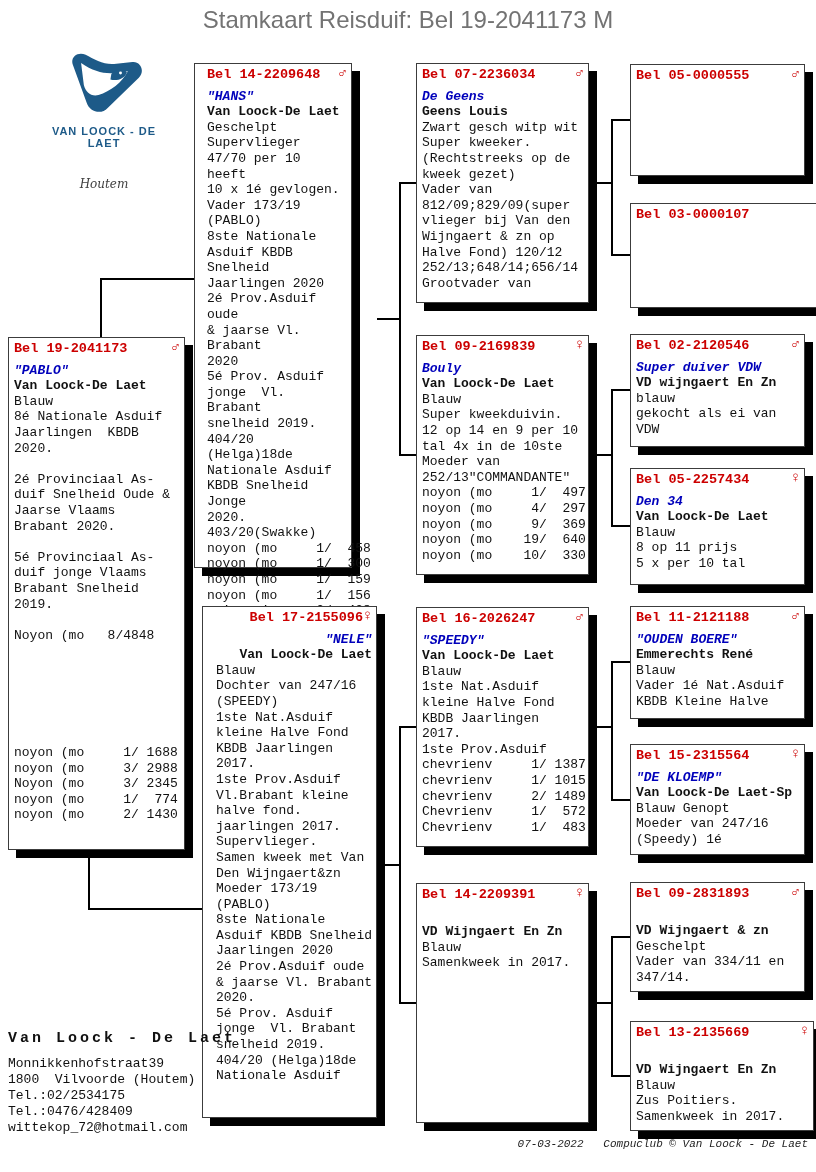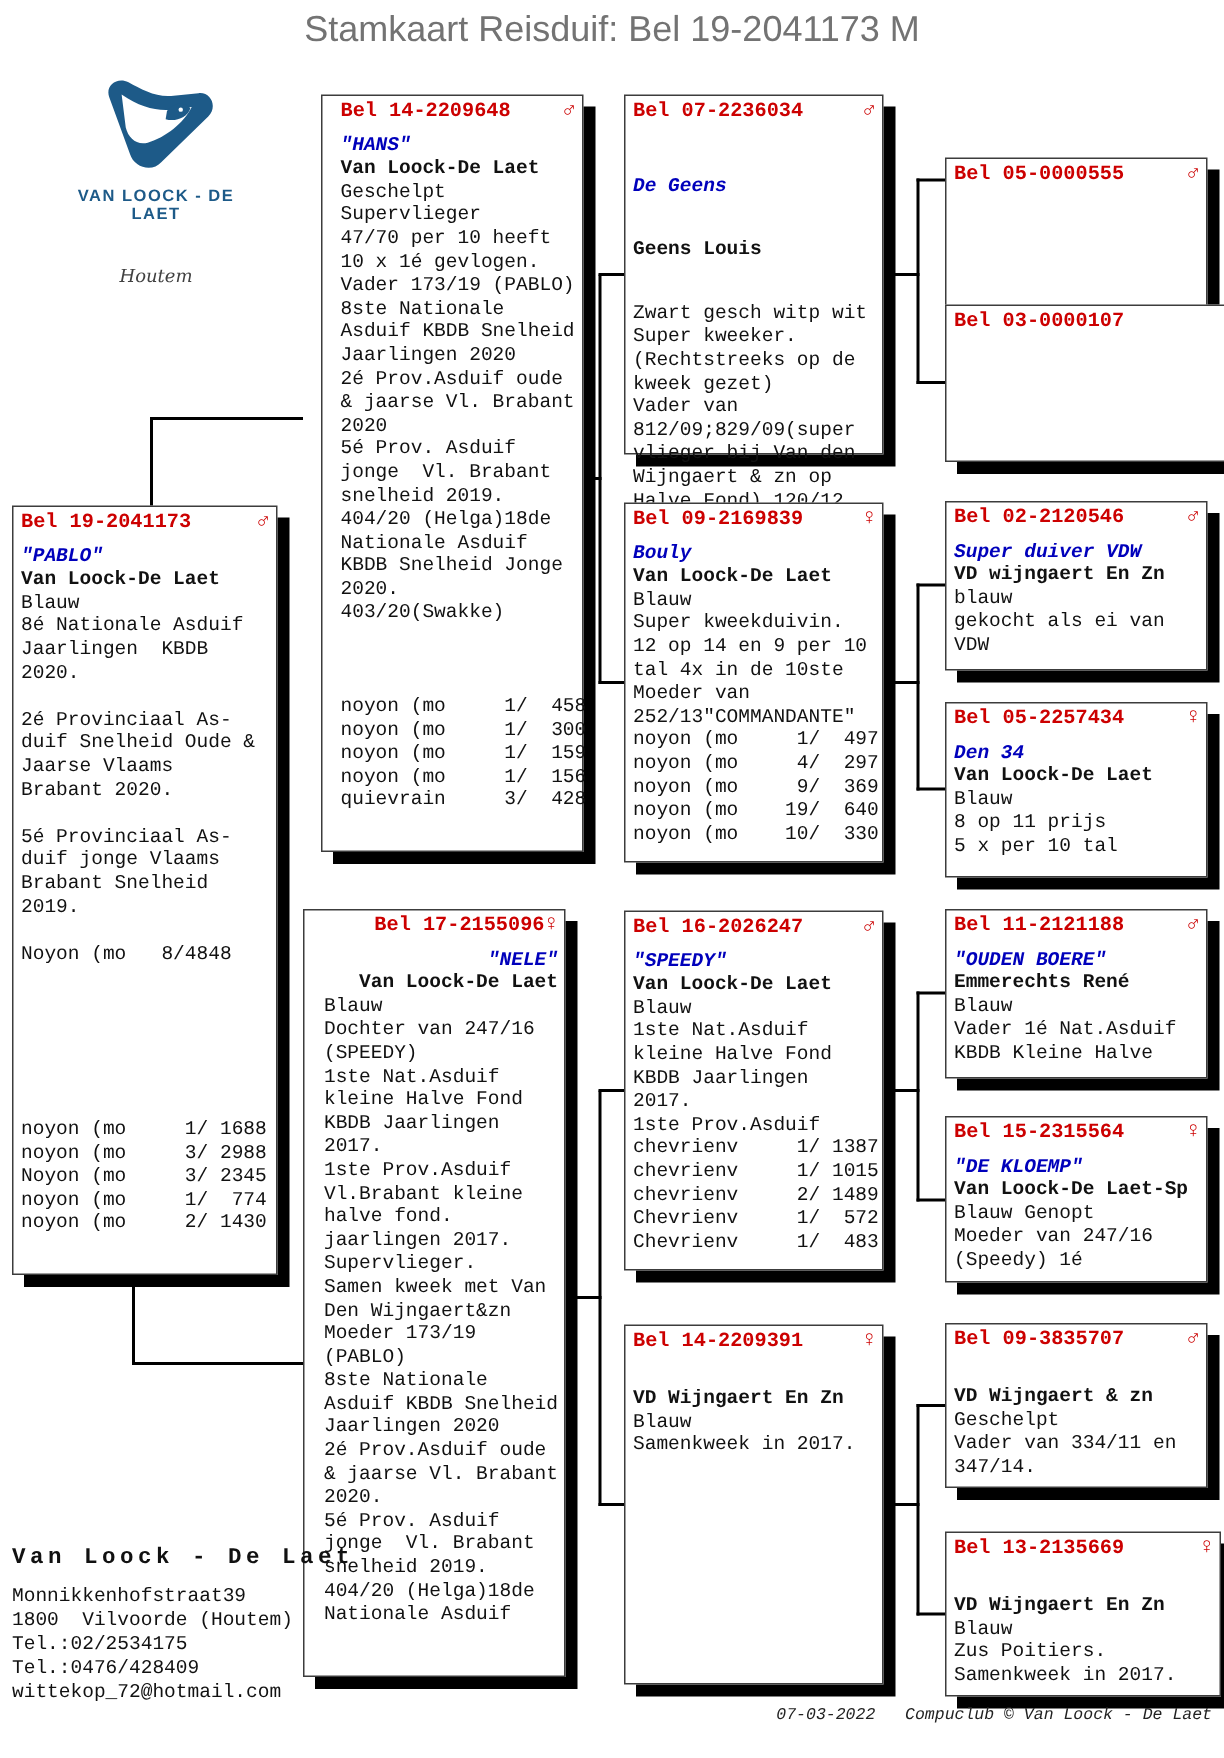--- a/index.html
+++ b/index.html
@@ -127,21 +127,21 @@
 2019.
 
 Noyon (mo   8/4848</div>
   <div class="presults pin">noyon (mo     1/ 1688
 noyon (mo     3/ 2988
 Noyon (mo     3/ 2345
 noyon (mo     1/  774
 noyon (mo     2/ 1430</div>
 </div>
 
-<div class="pbox" style="left:214px;top:63px;width:175px;height:505px;padding-left:12px;">
+<div class="pbox" style="left:194px;top:63px;width:158px;height:505px;padding-left:12px;">
   <div class="phead">
     <span class="ring">Bel 14-2209648</span>
     <span class="sex">♂</span>
   </div>
   <div class="pname">"HANS"</div>
   <div class="powner">Van Loock-De Laet</div>
   <div class="plines">Geschelpt
 Supervlieger
 47/70 per 10 heeft
 10 x 1é gevlogen.
@@ -196,21 +196,21 @@
 2é Prov.Asduif oude
 &amp; jaarse Vl. Brabant
 2020.
 5é Prov. Asduif
 jonge  Vl. Brabant
 snelheid 2019.
 404/20 (Helga)18de
 Nationale Asduif</div>
 </div>
 
-<div class="pbox" style="left:416px;top:63px;width:173px;height:240px;gap:27px;">
+<div class="pbox" style="left:416px;top:63px;width:173px;height:240px;">
   <div class="phead">
     <span class="ring">Bel 07-2236034</span>
     <span class="sex">♂</span>
   </div>
   <div class="pname">De Geens</div>
   <div class="powner">Geens Louis</div>
   <div class="plines">Zwart gesch witp wit
 Super kweeker.
 (Rechtstreeks op de
 kweek gezet)
@@ -267,21 +267,21 @@
   <div class="phead">
     <span class="ring">Bel 14-2209391</span>
     <span class="sex">♀</span>
   </div>
   <div class="pname"></div>
   <div class="powner">VD Wijngaert En Zn</div>
   <div class="plines">Blauw
 Samenkweek in 2017.</div>
 </div>
 
-<div class="pbox" style="left:630px;top:64px;width:175px;height:112px;margin-top:41px;">
+<div class="pbox" style="left:630px;top:64px;width:175px;height:112px;">
   <div class="phead">
     <span class="ring">Bel 05-0000555</span>
     <span class="sex">♂</span>
   </div>
 </div>
 
 <div class="pbox" style="left:630px;top:203px;width:208px;height:105px;">
   <div class="phead">
     <span class="ring">Bel 03-0000107</span>
     <span class="sex">♀</span>
@@ -331,21 +331,21 @@
   </div>
   <div class="pname">"DE KLOEMP"</div>
   <div class="powner">Van Loock-De Laet-Sp</div>
   <div class="plines">Blauw Genopt
 Moeder van 247/16
 (Speedy) 1é</div>
 </div>
 
 <div class="pbox" style="left:630px;top:882px;width:175px;height:110px;">
   <div class="phead">
-    <span class="ring">Bel 09-3835707</span>
+    <span class="ring">Bel 09-2831893</span>
     <span class="sex">♂</span>
   </div>
   <div class="pname"></div>
   <div class="powner">VD Wijngaert &amp; zn</div>
   <div class="plines">Geschelpt
 Vader van 334/11 en
 347/14.</div>
 </div>
 
 <div class="pbox" style="left:630px;top:1021px;width:184px;height:110px;">

